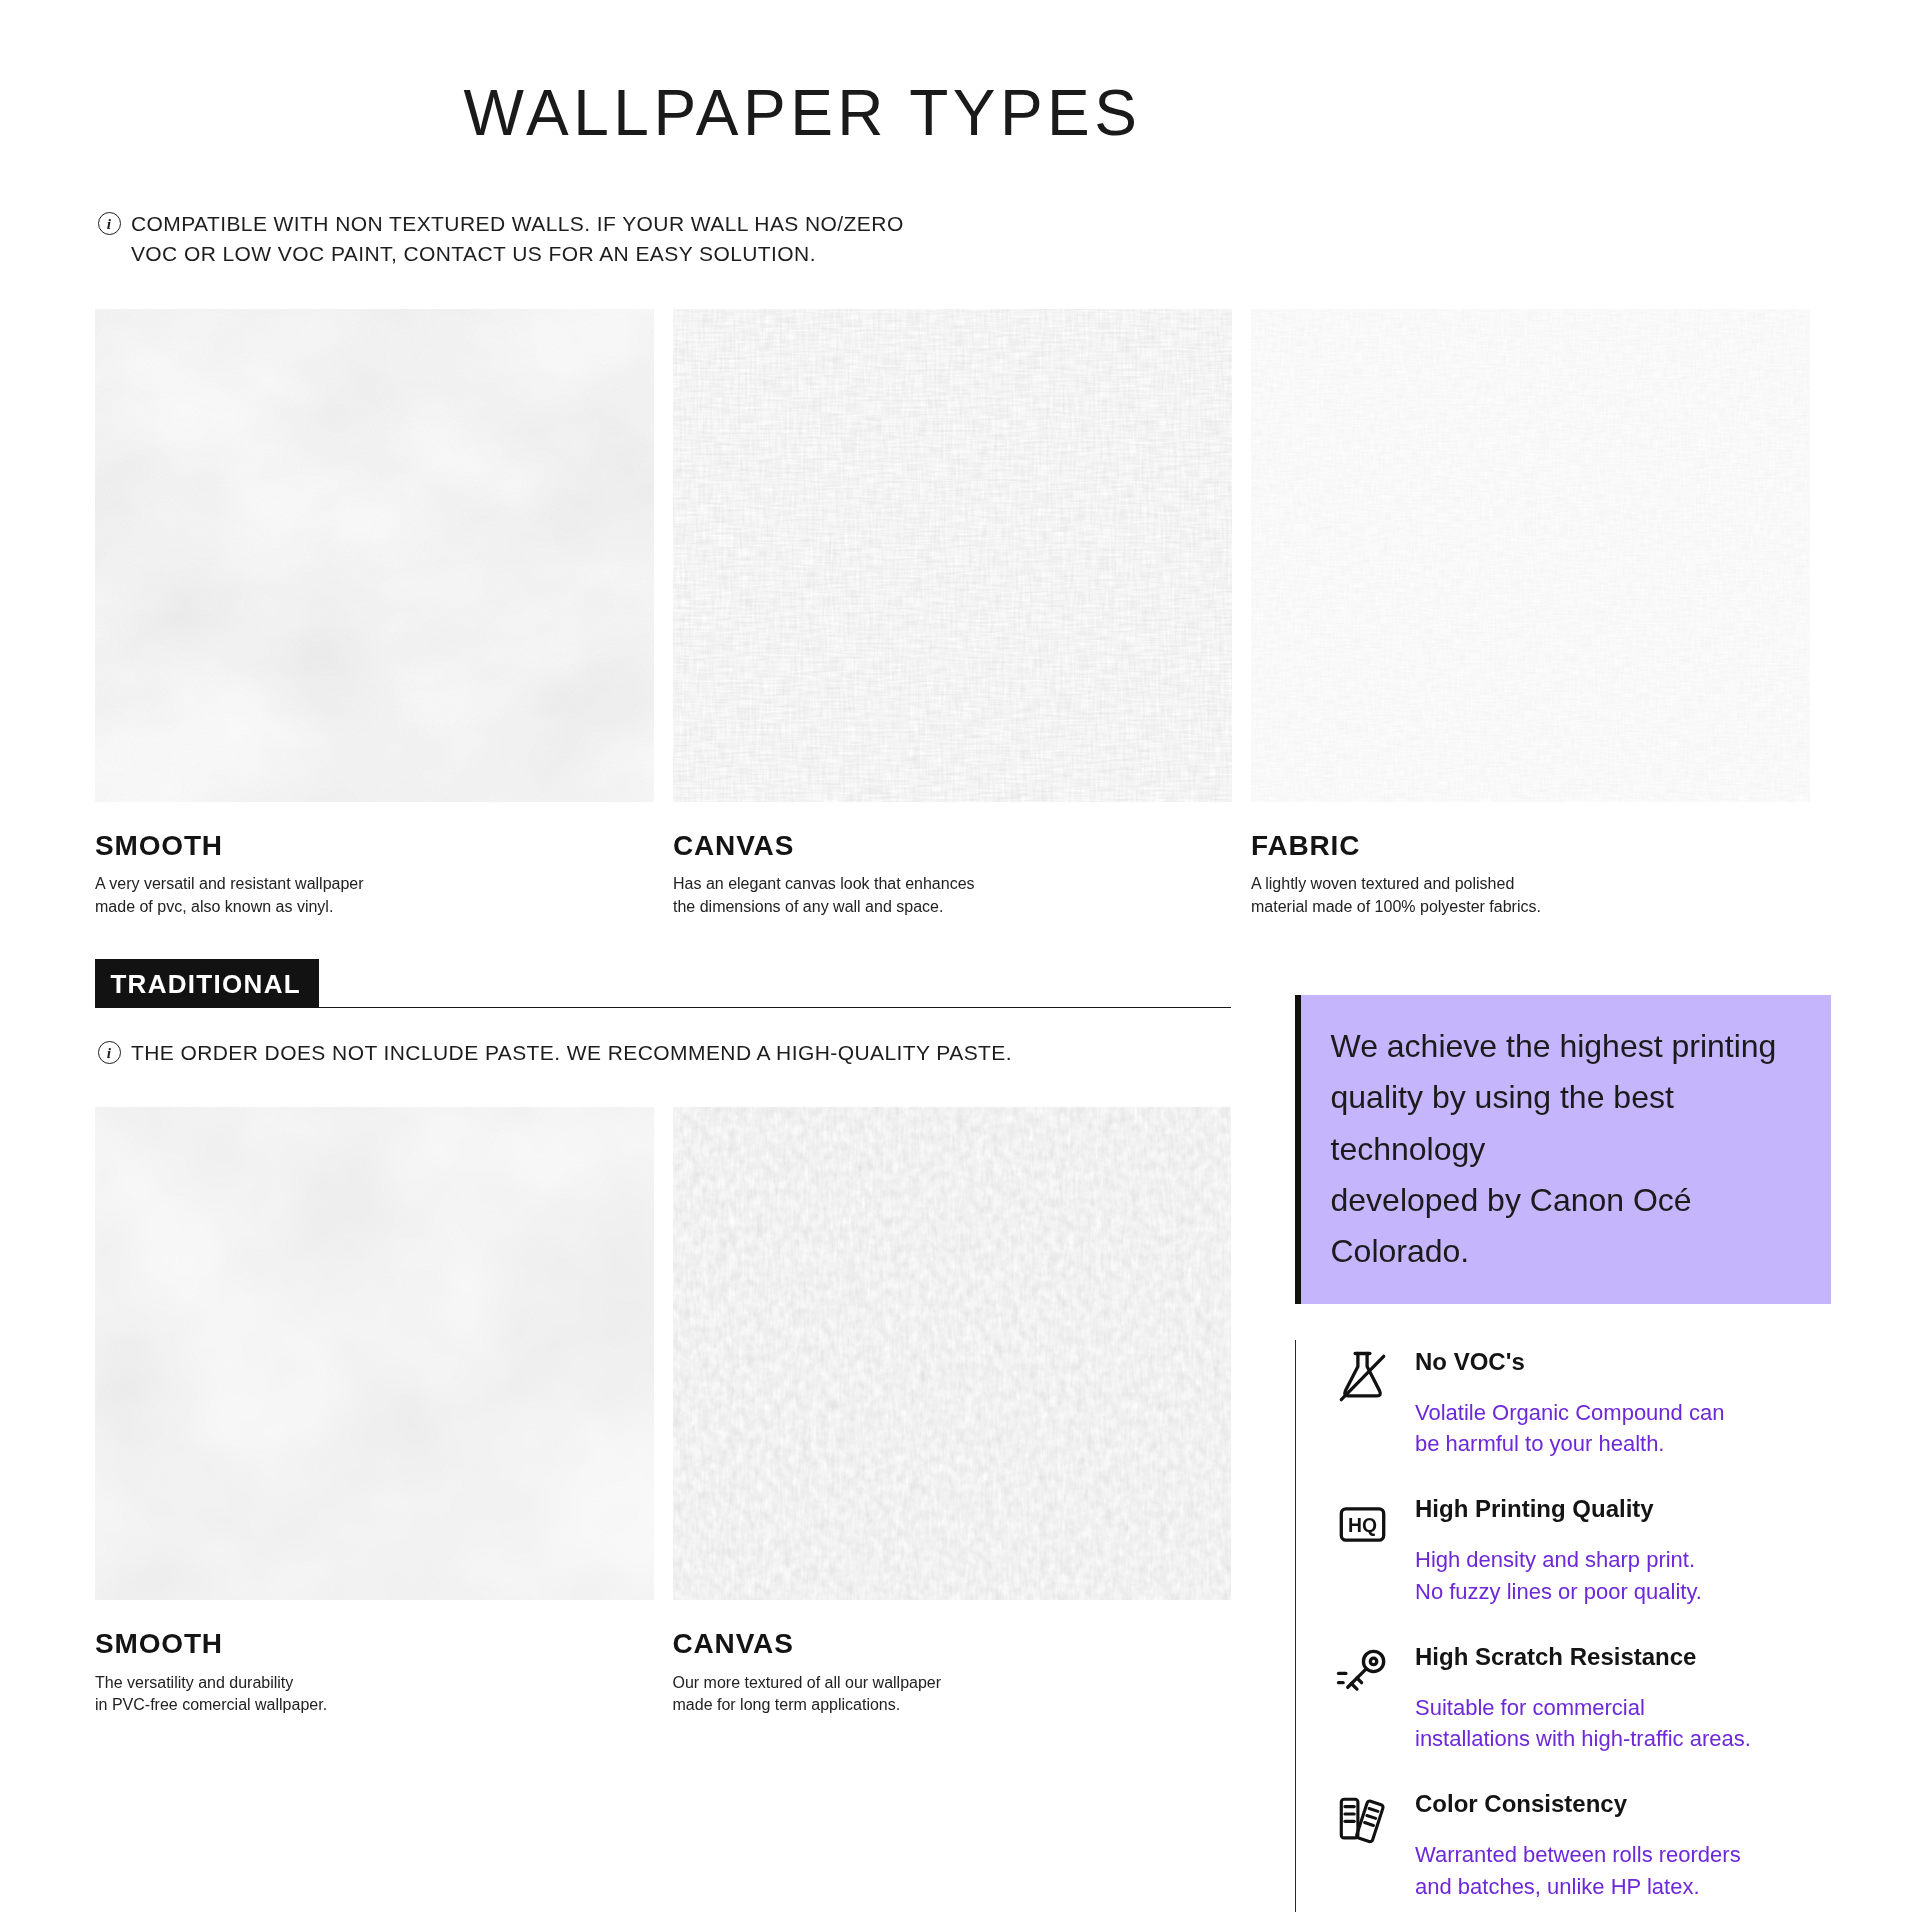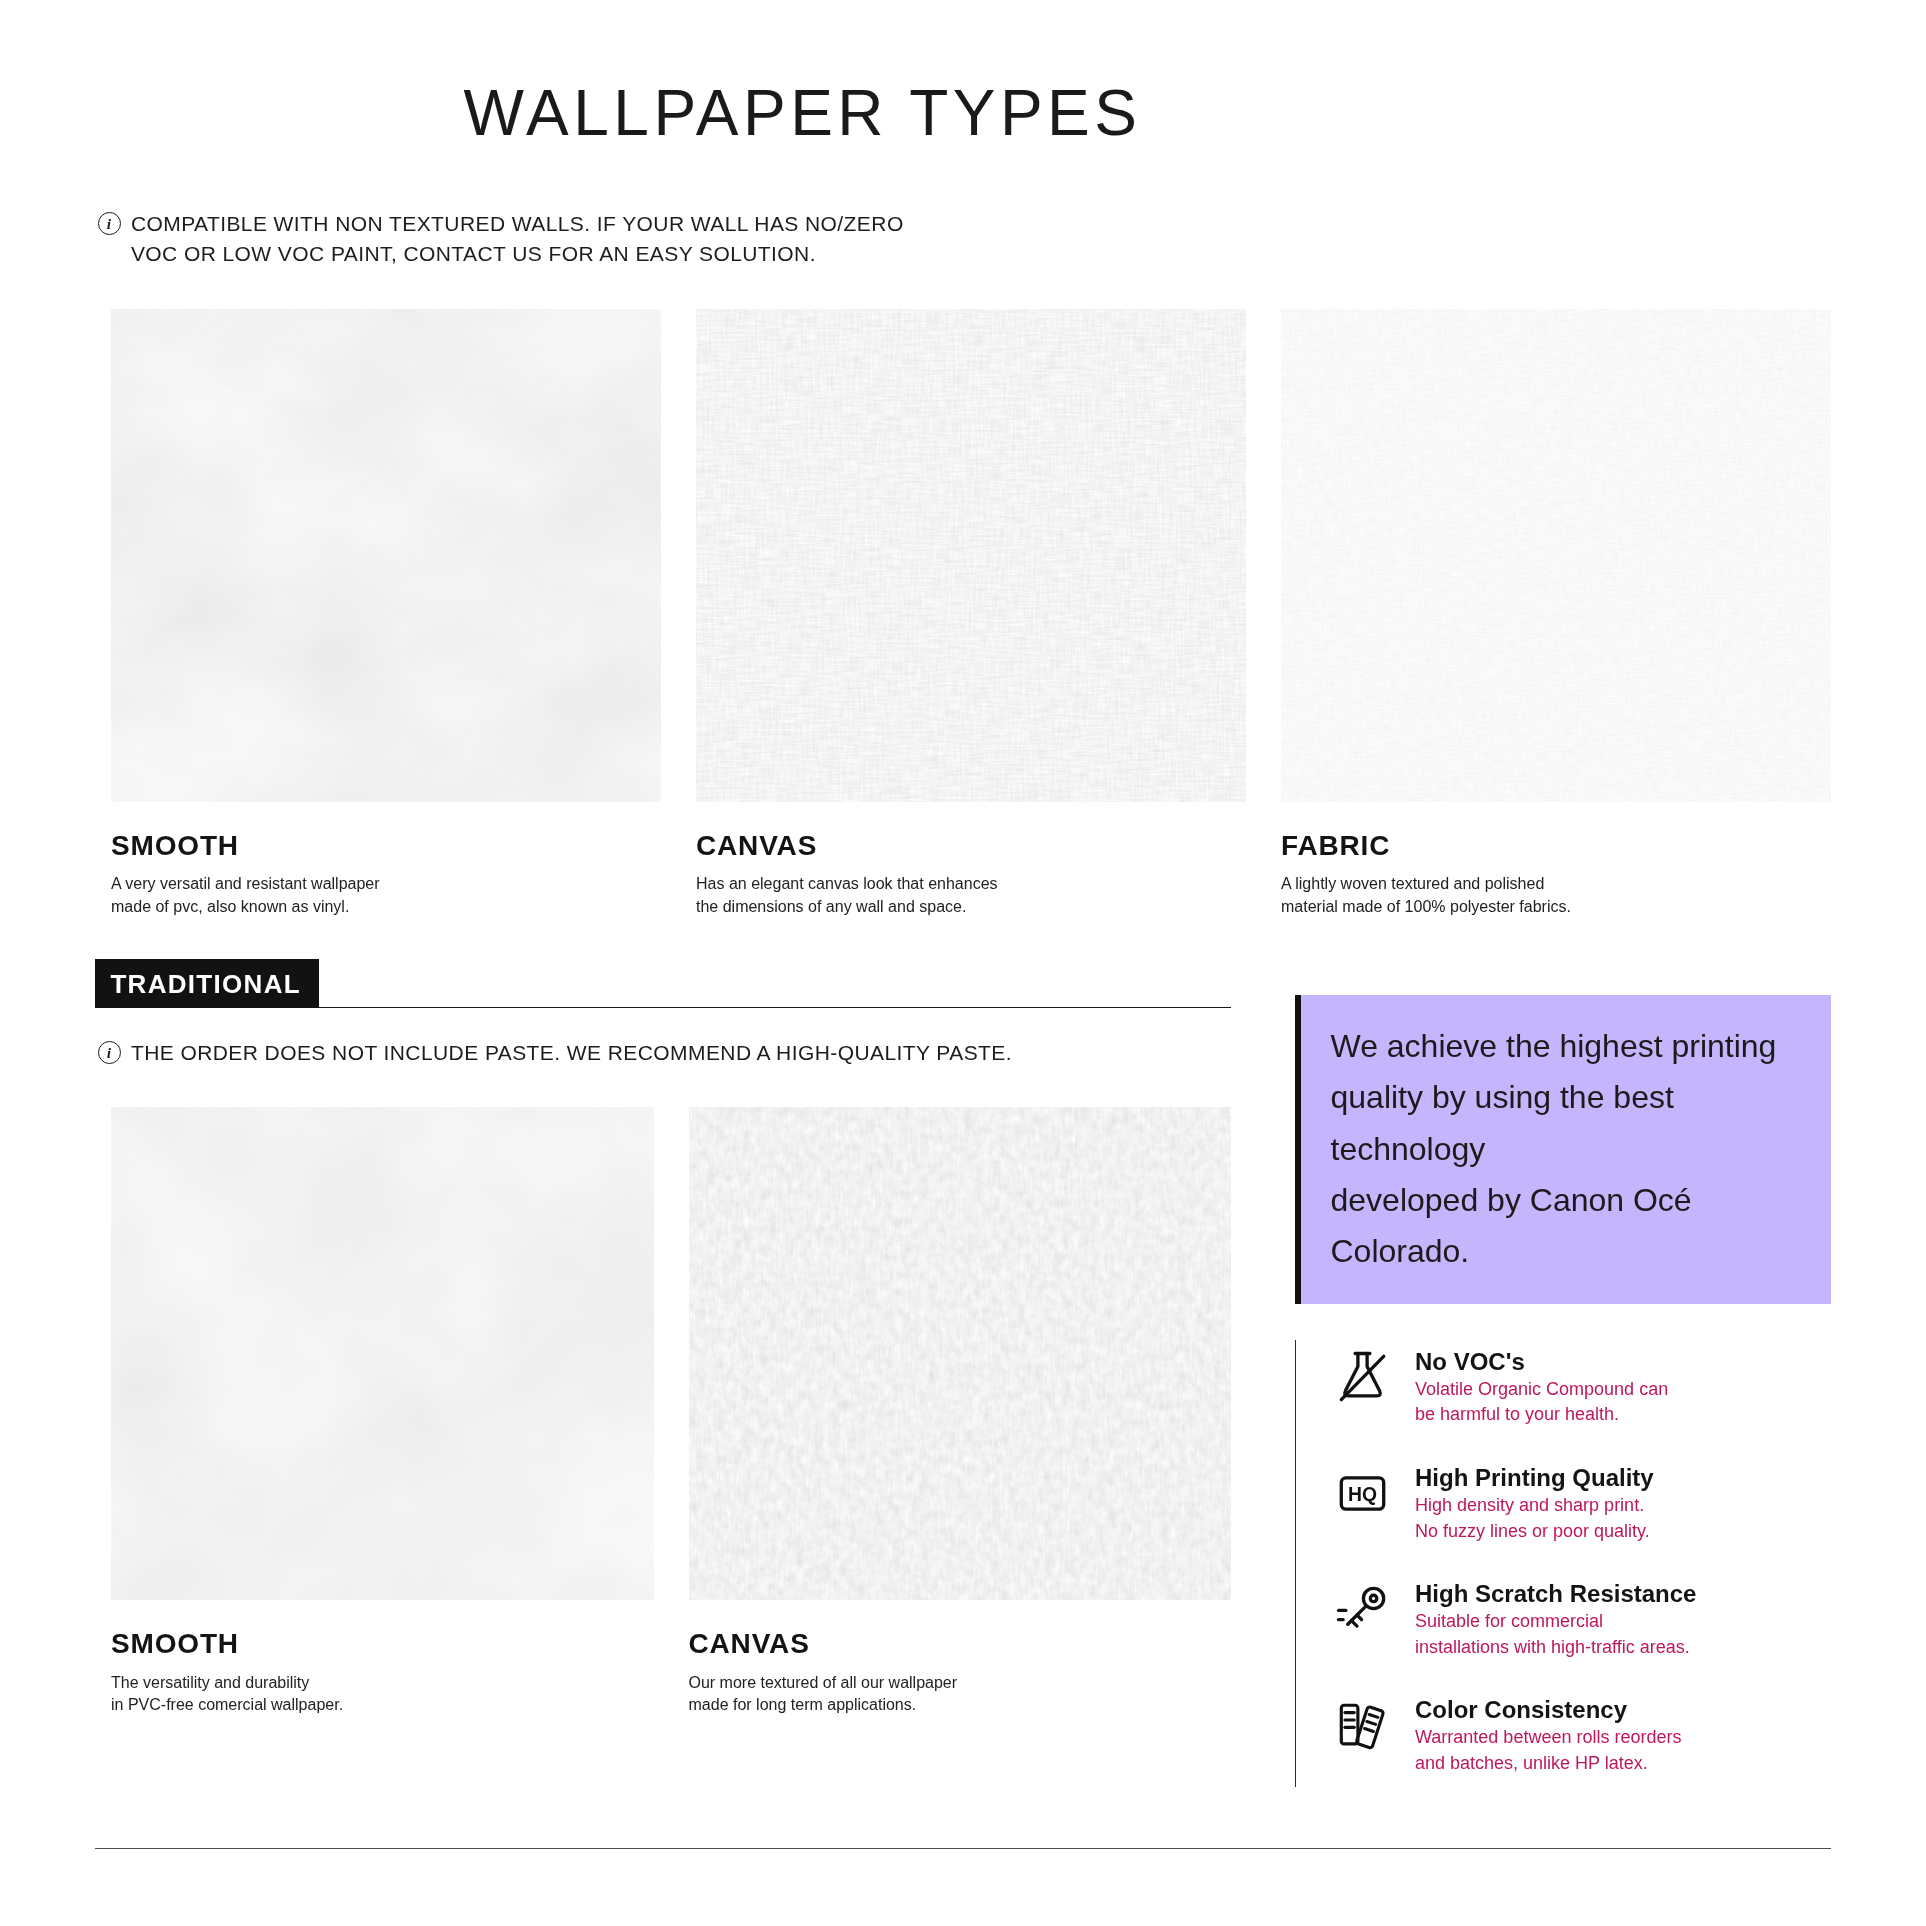--- a/index.html
+++ b/index.html
@@ -44,21 +44,21 @@
   .info-icon {
     width:23px; height:23px; flex:none; margin-top:3.2px;
     border:1.9px solid #1c1c1c; border-radius:50%;
     display:flex; align-items:center; justify-content:center;
     font-family:"Liberation Serif", serif;
     font-style:italic; font-weight:bold; font-size:15.4px; line-height:1;
   }
 
   
   .swatch-row { display:flex; gap:19px; margin-top:39px; }
-  .swatch { width:559px;margin-left:16px; }
+  .swatch { width:559px; }
   .swatch-img {
     width:100%; height:493px;
     background:#f2f2f2;
     overflow:hidden;
   }
   .swatch-img svg { display:block; width:100%; height:100%; }
   .swatch-title { font-size:28px; font-weight:bold; letter-spacing:0.03em; margin-top:28px; color:#141414; }
   .swatch-desc  { font-size:16px; line-height:1.4; margin-top:11.6px; white-space:pre-line; color:#222222; }
 
   
@@ -78,21 +78,21 @@
   .features {
     margin-top:36px;
     border-left:1.3px solid #2a2a2a;
     padding:7.7px 0 10.3px 37px;
     display:flex; flex-direction:column; gap:36px;
   }
   .feature { display:flex; gap:23px; align-items:flex-start; }
   .feature-icon { width:59px; height:59px; flex:none; }
   .feature-icon svg { width:100%; height:100%; display:block; }
   .feature-title { font-size:24px; font-weight:bold; color:#141414; }
-  .feature-desc  { font-size:18px; line-height:1.42; margin-top:1px; white-space:pre-line; color:#be185d; }
+  .feature-desc  { font-size:22px; line-height:1.42; margin-top:21px; white-space:pre-line; color:#6d28d9; }
 
   .bottom-rule { border:none; border-top:1.3px solid #4a4a4a; margin-top:61px; width:100%; }
 </style>
 </head>
 <body>
 
 <div class="page">
 
   <h1 class="page-title">WALLPAPER TYPES</h1>
 

